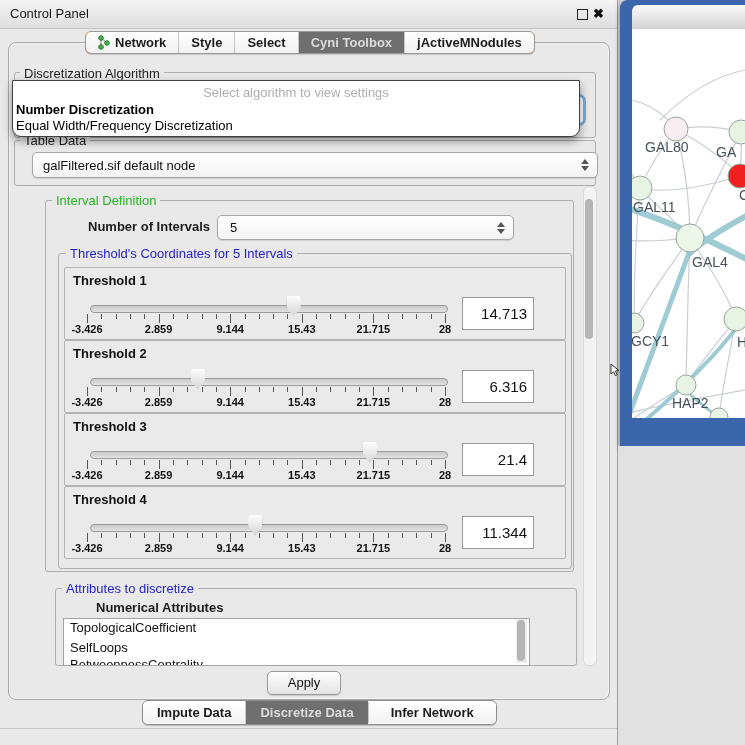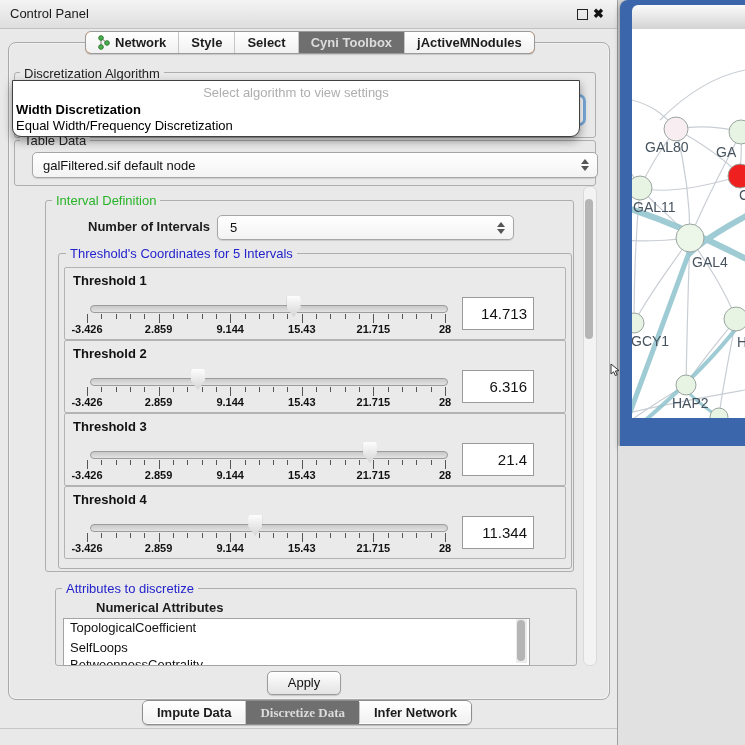--- a/index.html
+++ b/index.html
@@ -312,29 +312,29 @@
         <div class="attr-item">BetweennessCentrality</div>
       </div>
     <div id="attr-scroll" class="abs">
       <div class="vthumb"></div>
     </div>
 
     <div id="apply-btn" class="abs">Apply</div>
 
     <div id="bottom-tabs" class="abs bottom-tabs" style="left:142px;top:700px;height:23px;">
         <div class="tab" style="padding: 0px 14px;">Impute Data</div>
-        <div class="tab selected sep" style="padding: 10px 14px; font-family: Liberation Serif, serif;">Discretize Data</div>
-        <div class="tab sep" style="padding: 0px 14px;">Infer Network</div>
+        <div class="tab selected sep" style="padding: 10px 14px;">Discretize Data</div>
+        <div class="tab sep" style="padding: 0px 22px;">Infer Network</div>
       </div>
     <div id="bottom-line" class="abs"></div>
 
     <div id="overlay" class="abs">
       <div id="overlay-hint" class="abs">Select algorithm to view settings</div>
       <div id="overlay-opts">
-          <div class="overlay-opt first" style="top: 21px;">Width Discretization</div>
+          <div class="overlay-opt first" style="top: 21px;">Number Discretization</div>
           <div class="overlay-opt" style="top: 37px;">Equal Width/Frequency Discretization</div>
         </div>
     </div>
   </div>
 
   <div id="net-window" class="abs"></div>
   <div id="net-titlebar" class="abs">
     
     
     

